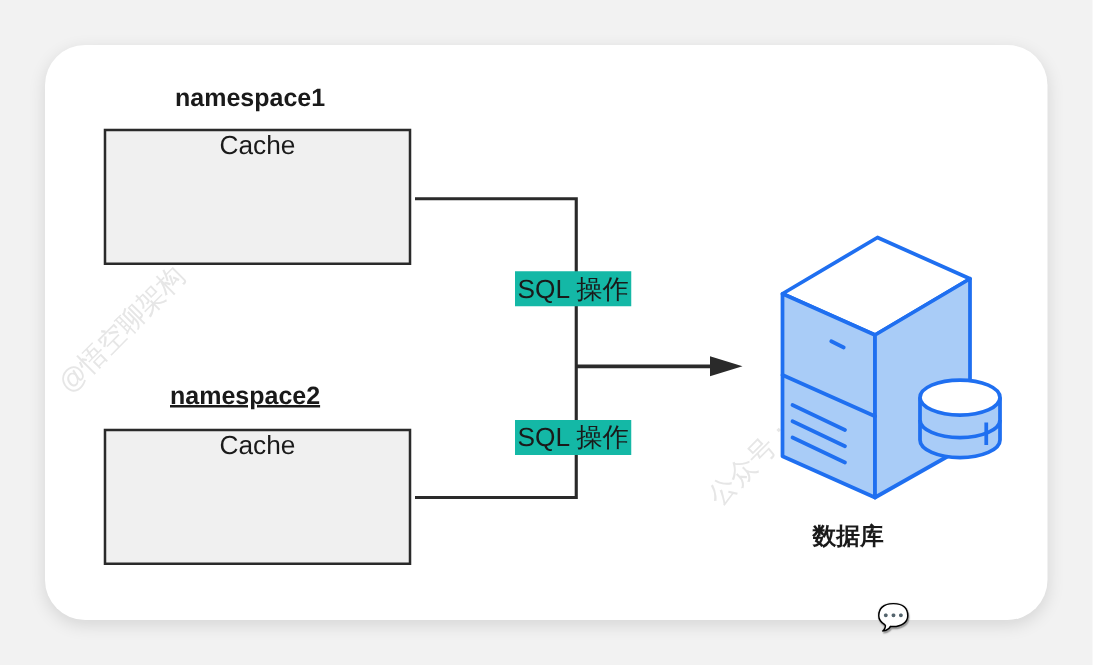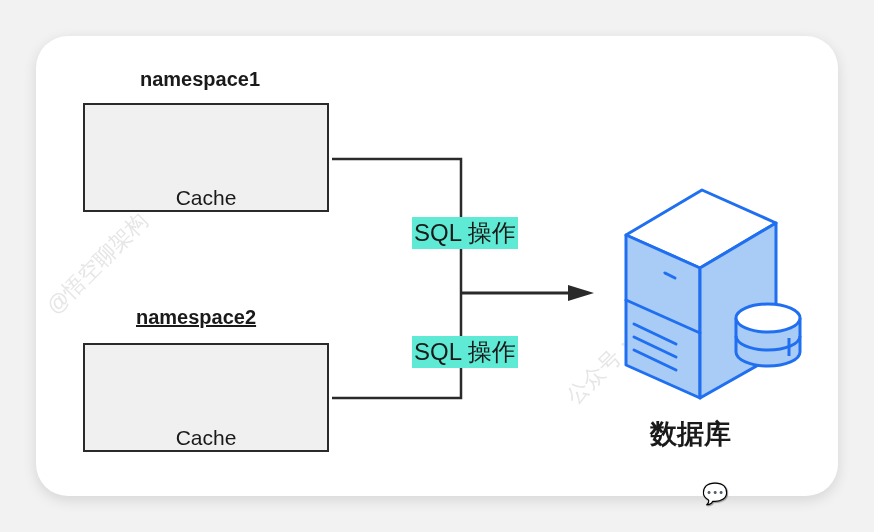--- a/index.html
+++ b/index.html
@@ -1,21 +1,21 @@
 <!DOCTYPE html>
 <html><head>
 <meta charset="utf-8">
 <style>
   html,body{margin:0;padding:0;}
   body{width:874px;height:532px;background:#f2f2f2;position:relative;overflow:hidden;font-family:"Liberation Sans","DejaVu Sans",sans-serif;}
   .card{position:absolute;left:36px;top:36px;width:802px;height:460px;background:#fff;border-radius:32px;box-shadow:0 4px 14px rgba(0,0,0,0.12);}
   .label{position:absolute;font-weight:bold;font-size:20px;color:#1a1a1a;text-align:center;}
-  .box{position:absolute;width:246px;height:109px;background:#f0f0f0;border:2.5px solid #2a2a2a;box-sizing:border-box;display:flex;align-items:flex-end;justify-content:center;font-size:21px;color:#1a1a1a;}
-  .sql{position:absolute;font-size:24px;color:#1a1a1a;background:#5eead4;padding:0 2px;}
-  .db-label{position:absolute;font-weight:bold;font-size:27px;color:#1a1a1a;}
+  .box{position:absolute;width:246px;height:109px;background:#f0f0f0;border:2.5px solid #2a2a2a;box-sizing:border-box;display:flex;align-items:flex-start;justify-content:center;font-size:21px;color:#1a1a1a;}
+  .sql{position:absolute;font-size:21px;color:#1a1a1a;background:#14b8a6;padding:0 2px;}
+  .db-label{position:absolute;font-weight:bold;font-size:19px;color:#1a1a1a;}
   .wm{position:absolute;font-size:22px;color:#e6e6e6;transform:rotate(-45deg);transform-origin:left top;white-space:nowrap;}
   .brand{position:absolute;left:702px;top:482px;font-size:21px;color:#fff;text-shadow:0 0 1px #888,1px 1px 1px #999;display:flex;align-items:center;gap:6px;}
   svg{position:absolute;left:0;top:0;}
 </style>
 </head>
 <body>
 
 <div class="card"></div>
 
 <div class="wm" style="left:40px;top:300px;">@悟空聊架构</div>

